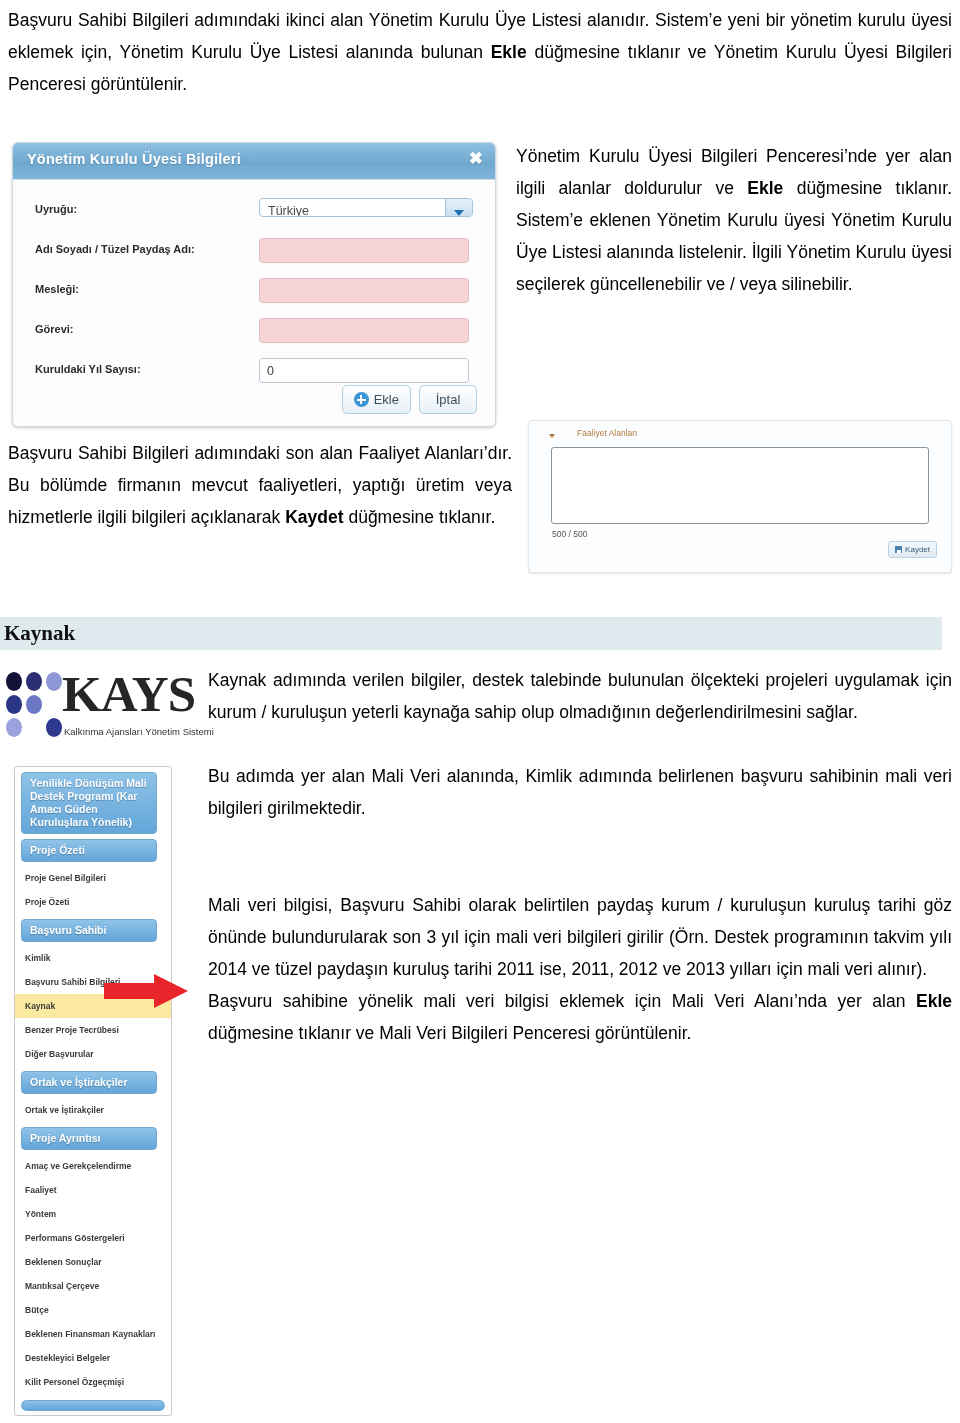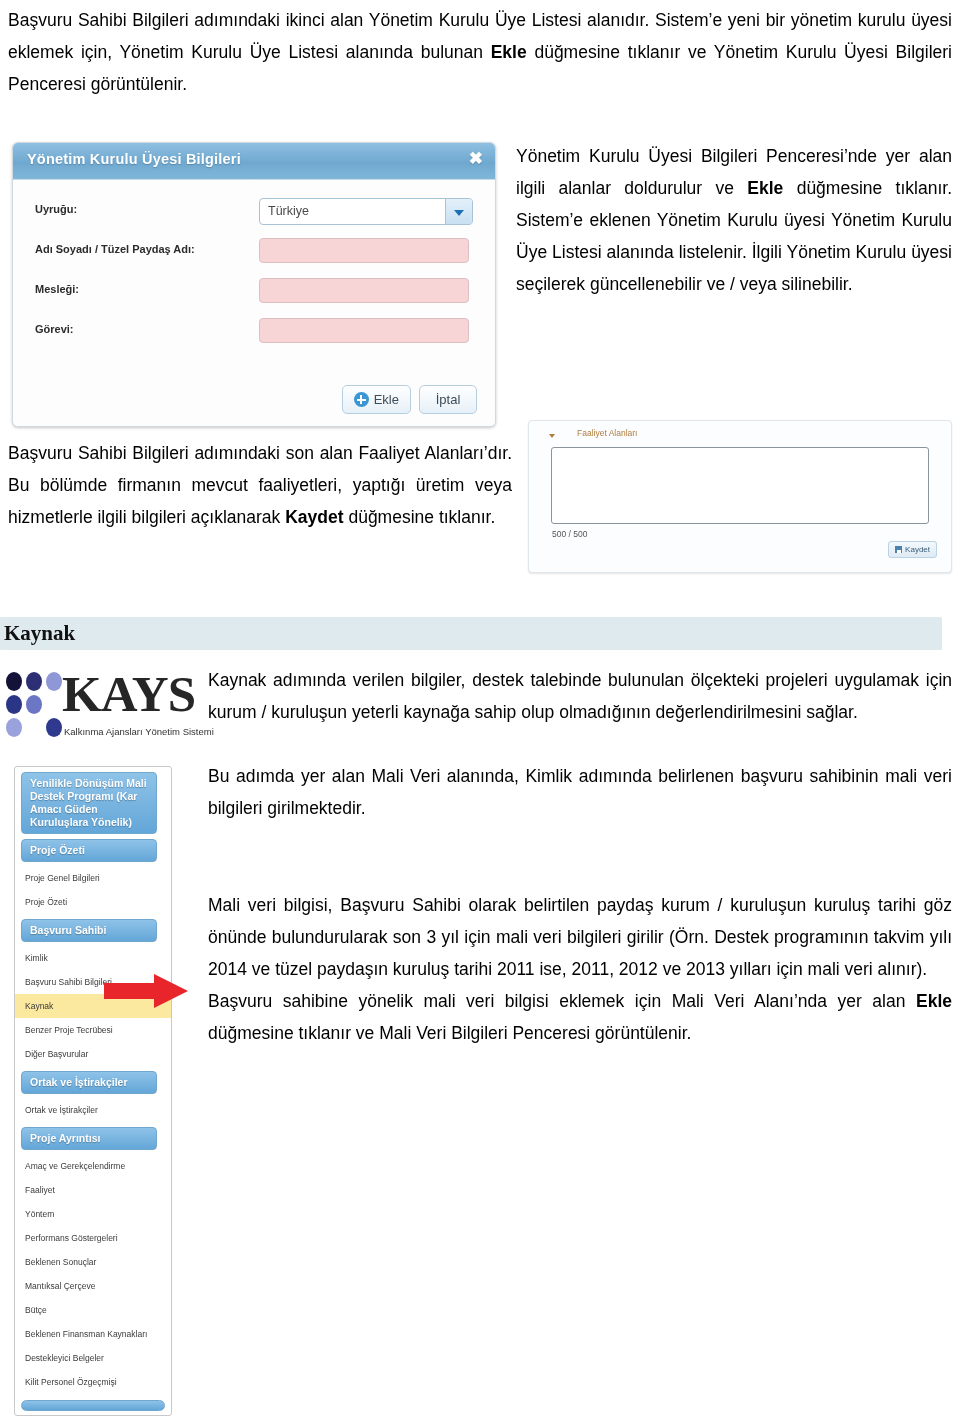--- a/index.html
+++ b/index.html
@@ -112,21 +112,21 @@
   }
   .frm-field.required {
     background: #f7d5d7;
     border-color: #ddbfc3;
   }
   .combo-wrap {
     position: absolute;
     left: 246px;
     top: 0;
     width: 214px;
-    height: 27px;
+    height: 19px;
     box-sizing: border-box;
     border: 1px solid #a8c2d6;
     border-radius: 4px;
     background: #ffffff;
     overflow: hidden;
     box-shadow: inset 0 0 0 1px #ffffff;
   }
   .combo-value {
     position: absolute;
     left: 8px;
@@ -384,20 +384,21 @@
     margin: 6px 6px 5px 6px;
     border-radius: 6px;
   }
   .nav-item {
     padding: 6px 10px 6px 10px;
     font-size: 8.5px;
     color: #3a3a3a;
     line-height: 12px;
     white-space: nowrap;
     overflow: hidden;
+    font-weight: bold;
   }
   .nav-item.active {
     background: #fbe9a0;
     color: #3a3a3a;
   }
 
   
   #red-arrow {
     position: absolute;
     left: 104px;
@@ -443,20 +444,24 @@
     <div class="frm-row" style="top:138px;">
       <div class="frm-label">Görevi:</div>
       <input class="frm-field required" style="top: 0px;" value="">
     </div>
 
     <div class="frm-row" style="top:98px;">
       <div class="frm-label">Mesleği:</div>
       <input class="frm-field required" style="top: 0px;" value="">
     </div>
 
+    <div class="frm-row" style="top:178px;">
+      <div class="frm-label">Kuruldaki Yıl Sayısı:</div>
+      <input class="frm-field" style="top: 0px;" value="0">
+    </div>
 
     <div class="dlg-buttons">
       <div class="dlg-btn">
         <span class="plus-icon"></span>
         <span>Ekle</span>
       </div>
       <div class="dlg-btn">
         <span>İptal</span>
       </div>
     </div>

